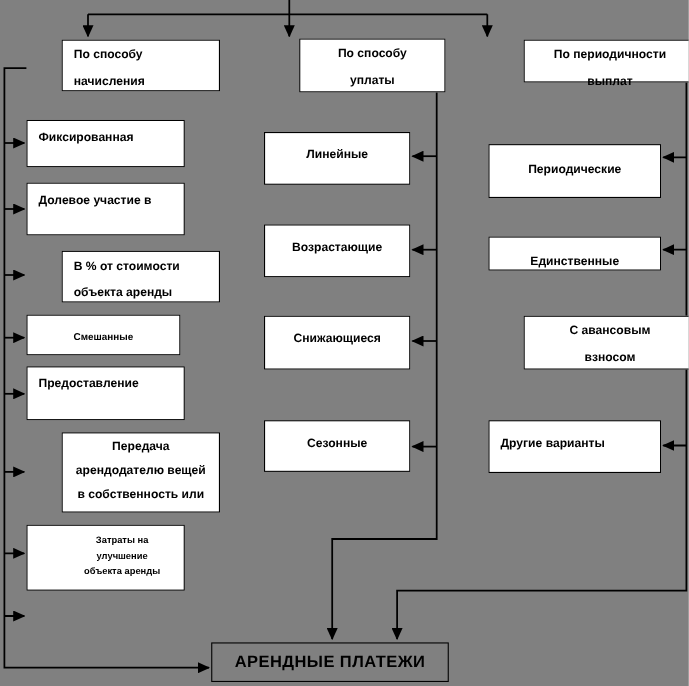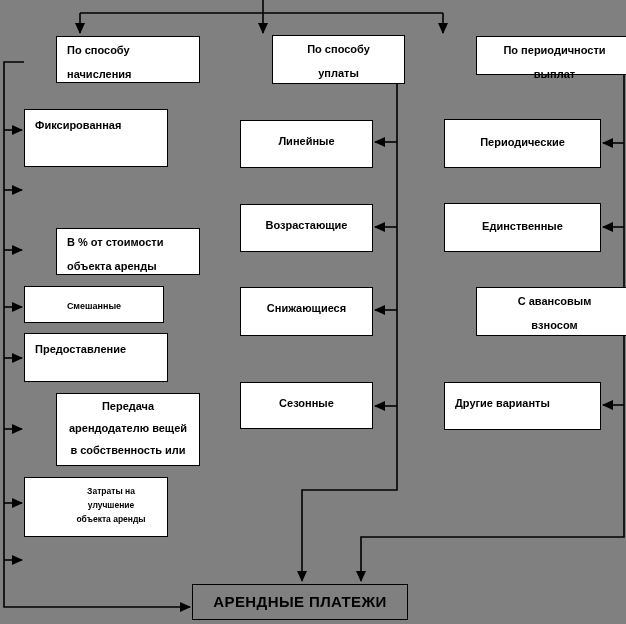--- a/index.html
+++ b/index.html
@@ -30,21 +30,21 @@
     text-align: left;
   }
   .c   { text-align: center; }
   .lh24{ line-height: 24px; }
   .lh14{ line-height: 14px; padding-left: 40px; }
   .pt1 { padding-top: 1px; margin-left: 32px; }
   .pt3 { padding-top: 3px; }
   .pt6 { padding-top: 6px; }
   .pt8 { padding-top: 8px; }
   .pt9 { padding-top: 9px; }
-  .pt11{ padding-top: 11px; }
+  .pt11{ padding-top: 11px; margin-top: 12px; }
   .f9  { font-size: 9px; }
   .f85 { font-size: 8.5px; }
   .f10 { font-size: 10px; }
   .footer-box {
     background: transparent;
     border: 1px solid #000000;
     text-align: center;
     line-height: 33px;
     padding: 0;
     font-size: 15px;
@@ -90,41 +90,42 @@
       <path d="M601,62 H624 V537 H361 V581" marker-end="url(#ar)"></path>
       <path d="M624,143 H603" marker-end="url(#ar)"></path>
       <path d="M624,227 H603" marker-end="url(#ar)"></path>
       <path d="M624,310 H603" marker-end="url(#ar)"></path>
       <path d="M624,405 H603" marker-end="url(#ar)"></path>
     </g>
   </svg>
 
   <div class="box lh24 pt1" style="left:24px;top:36px;width:144px;height:47px">По способу
 начисления</div>
-  <div class="box" style="left:24px;top:109px;width:144px;height:58px">Фиксированная</div>
+  <div class="box" style="left:24px;top:109px;width:144px;height:43px">Фиксированная</div>
+  <div class="box" style="left:24px;top:166px;width:144px;height:48px">Долевое участие в</div>
   <div class="box lh24 pt1" style="left:24px;top:228px;width:144px;height:47px">В % от стоимости
 объекта аренды</div>
   <div class="box c f9 pt8" style="left:24px;top:286px;width:140px;height:37px">Смешанные</div>
   <div class="box" style="left:24px;top:333px;width:144px;height:49px">Предоставление</div>
   <div class="box c pt1" style="left:24px;top:393px;width:144px;height:73px">Передача
 арендодателю вещей
 в собственность или</div>
   <div class="box c f85 lh14 pt6" style="left:24px;top:477px;width:144px;height:60px">Затраты на улучшение
 объекта аренды</div>
 
   <div class="box c lh24 pt1" style="left:240px;top:35px;width:133px;height:49px">По способу
 уплаты</div>
   <div class="box c pt9" style="left:240px;top:120px;width:133px;height:48px">Линейные</div>
   <div class="box c pt9" style="left:240px;top:204px;width:133px;height:48px">Возрастающие</div>
   <div class="box c pt9" style="left:240px;top:287px;width:133px;height:49px">Снижающиеся</div>
   <div class="box c pt9" style="left:240px;top:382px;width:133px;height:47px">Сезонные</div>
 
   <div class="box c lh24 pt1" style="left:444px;top:36px;width:157px;height:39px">По периодичности
 выплат</div>
   <div class="box c pt11" style="left:444px;top:119px;width:157px;height:49px">Периодические</div>
-  <div class="box c pt11" style="left:444px;top:203px;width:157px;height:49px">Единственные</div>
+  <div class="box c pt11" style="left:444px;top:203px;width:157px;height:31px">Единственные</div>
   <div class="box c lh24 pt1" style="left:444px;top:287px;width:157px;height:49px">С авансовым
 взносом</div>
   <div class="box pt9" style="left:444px;top:382px;width:157px;height:48px">Другие варианты</div>
 
   <div class="box footer-box" style="left:192px;top:584px;width:216px;height:36px">АРЕНДНЫЕ ПЛАТЕЖИ</div>
 
 </div>
 
 </body></html>

